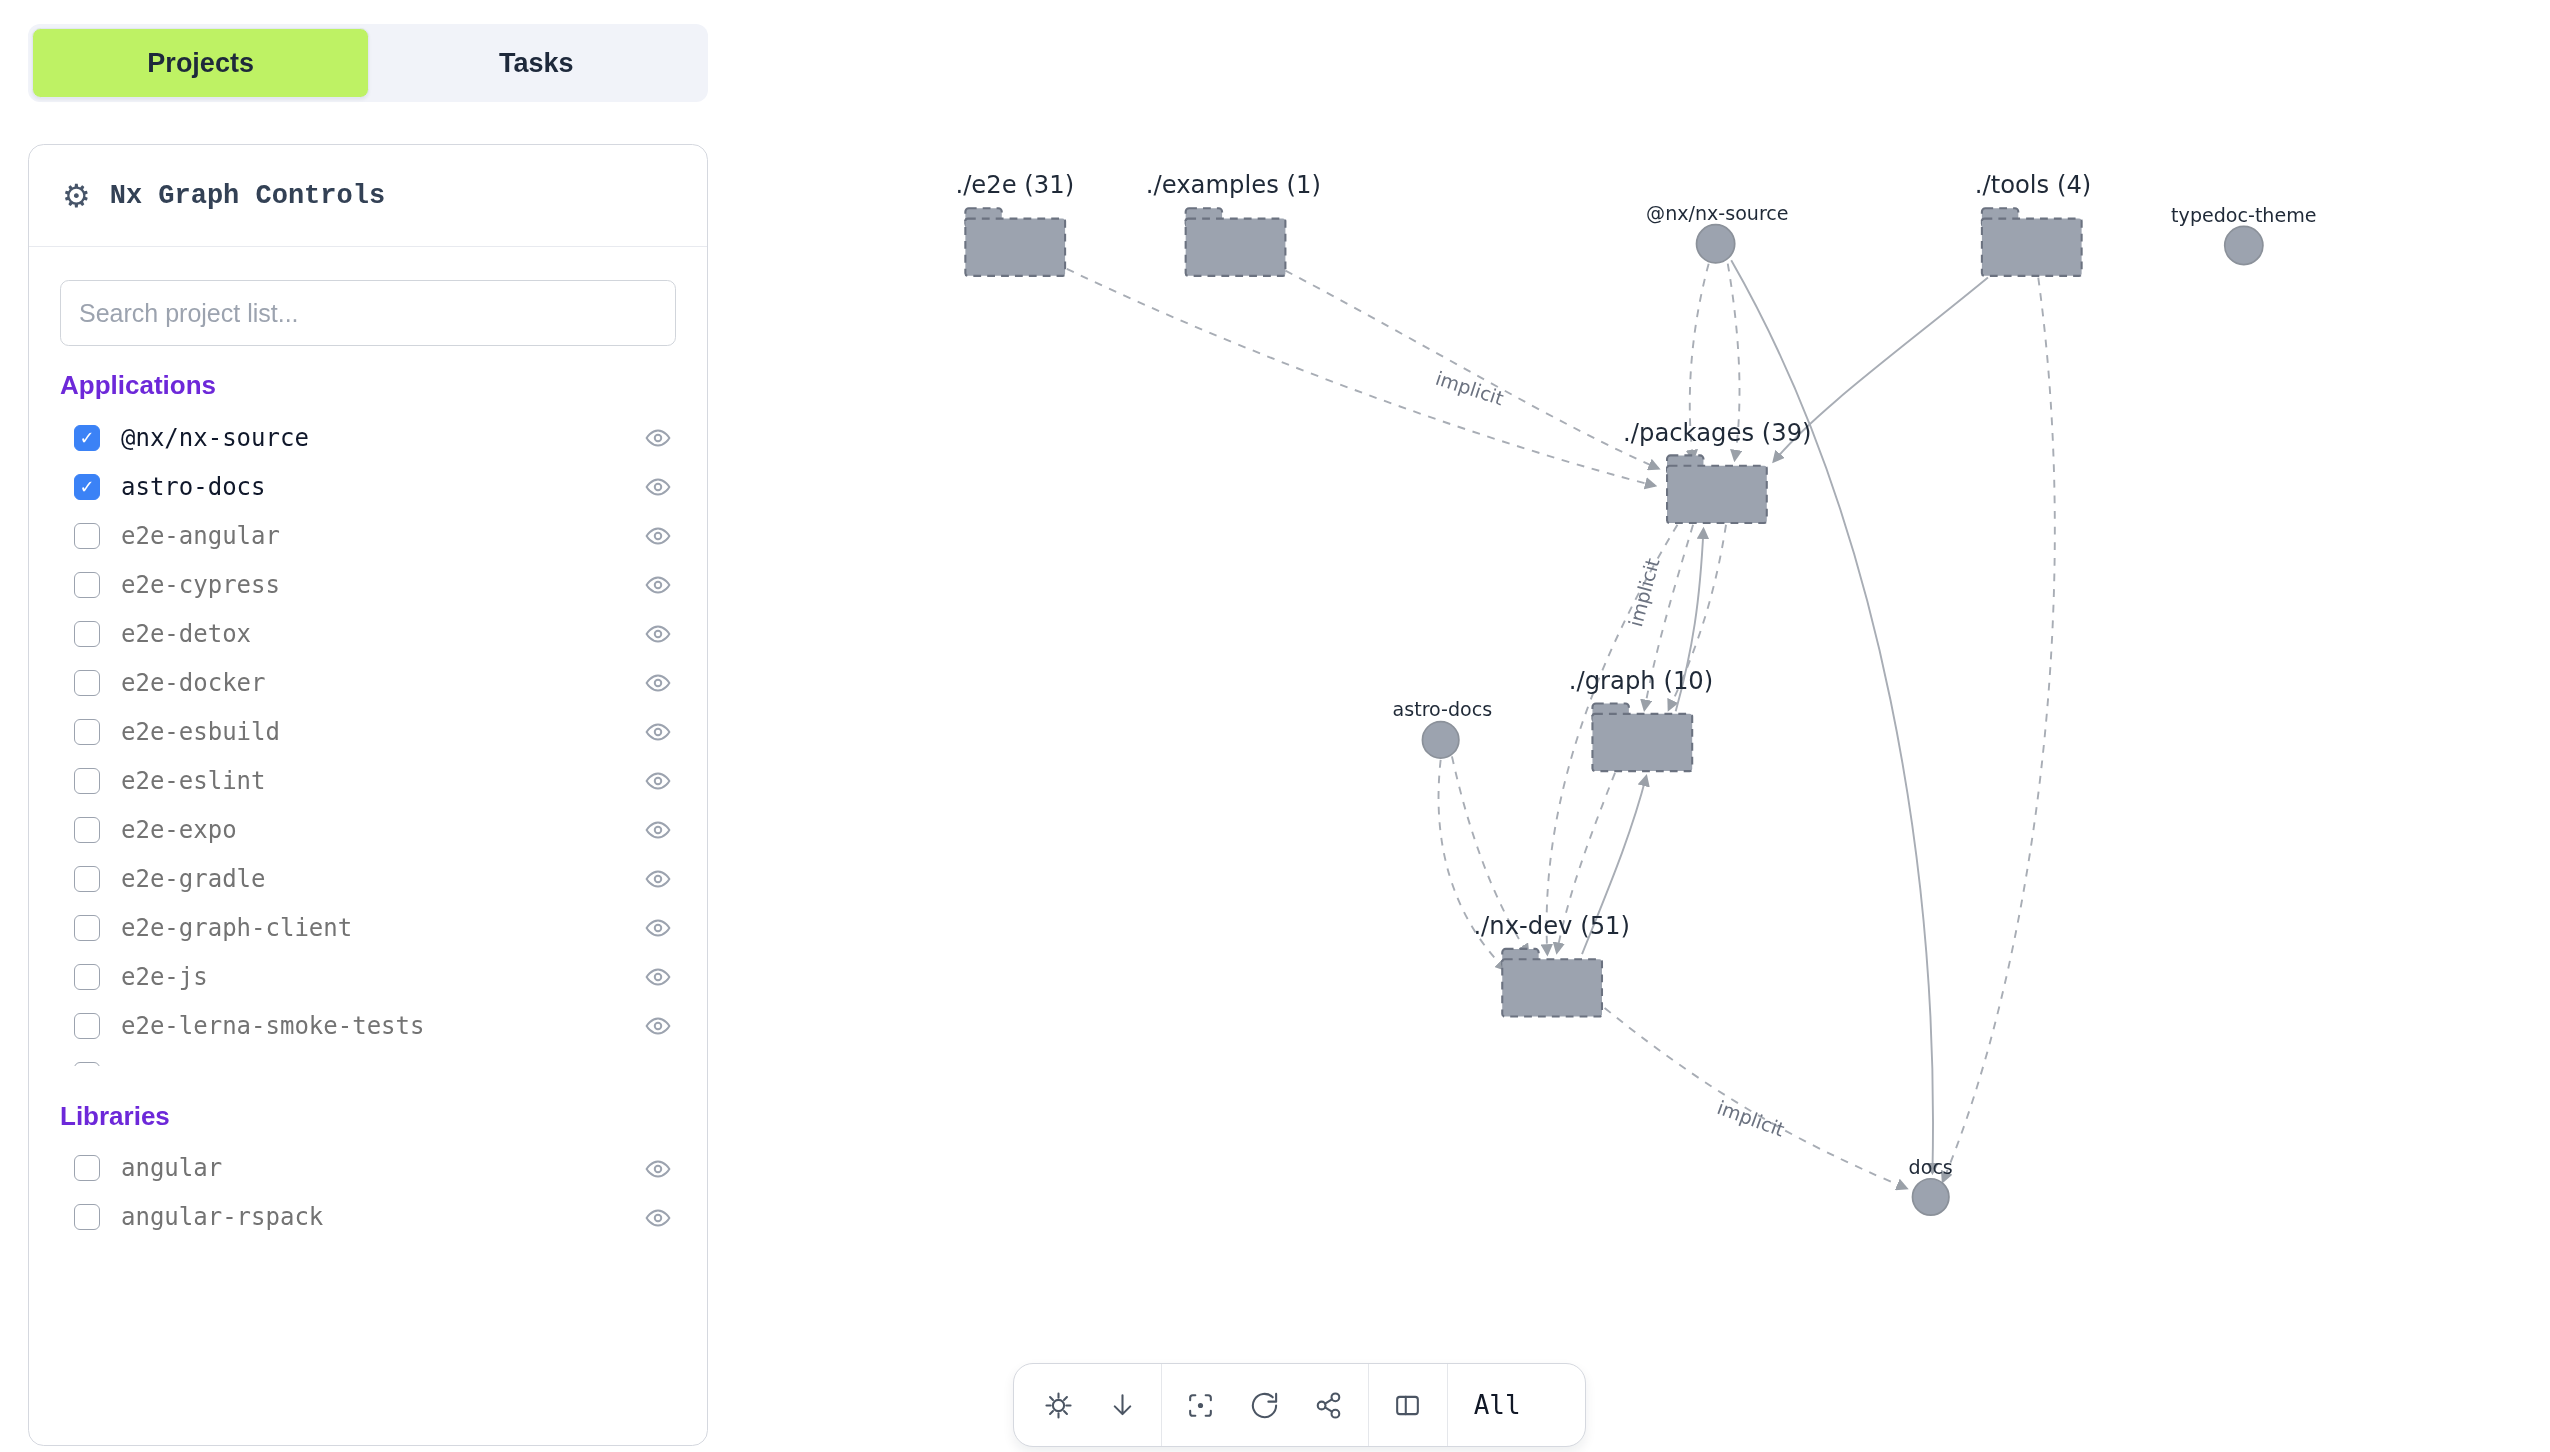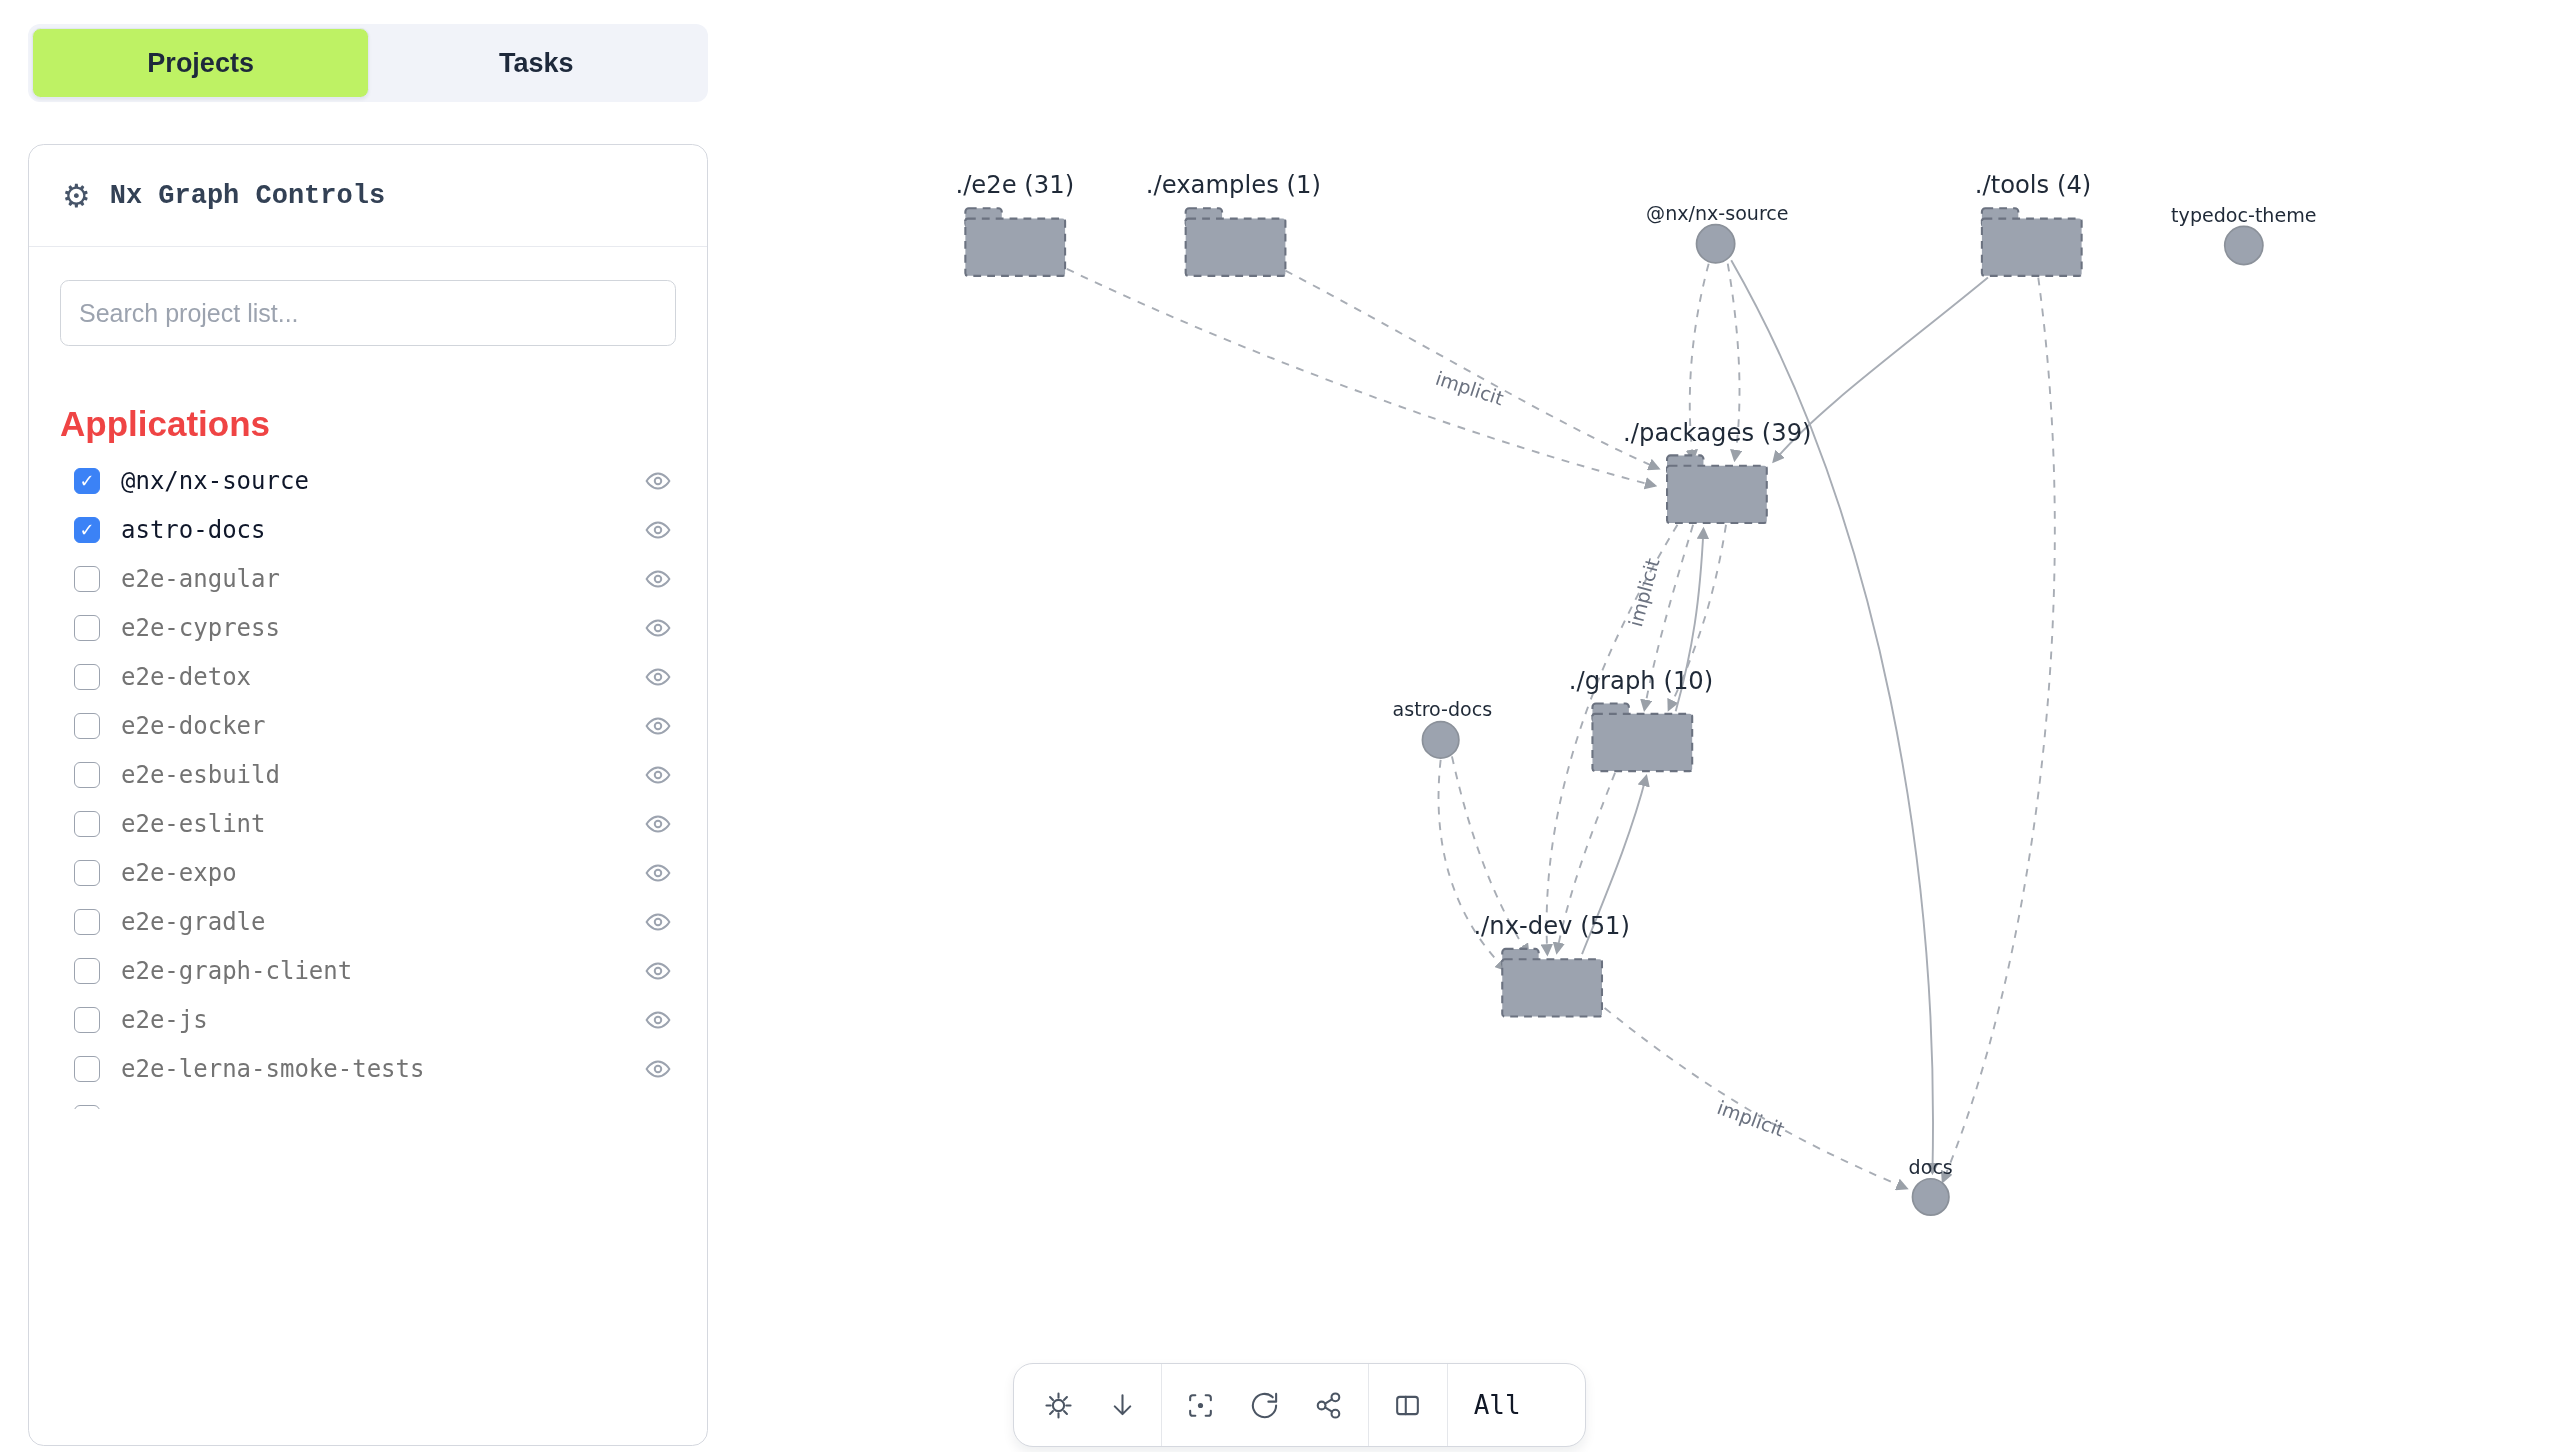--- a/index.html
+++ b/index.html
@@ -37,21 +37,21 @@
   .gear{font-size:32px;color:#475569;line-height:1;}
   .panel-title{font-size:27px;font-weight:700;color:#334155;font-family:Liberation Mono, monospace;}
   .search{
     display:block;margin:33px 31px 0 31px;width:calc(100% - 62px);height:66px;
     border:0.9px solid #d1d5db;border-radius:8.7px;box-sizing:border-box;
     padding:0 18px;font-size:25px;color:#111827;outline:none;
     font-family:"Liberation Sans",sans-serif;
   }
   .search::placeholder{color:#9ca3af;}
   .section-heading{
-    margin:58px 0 12px 31px;font-size:35px;font-weight:700;color:#ef4444;
+    margin:24px 0 12px 31px;font-size:26px;font-weight:700;color:#6d28d9;
   }
   .section-heading.tight{margin-top:35px;}
   .row{
     height:49px;display:flex;align-items:center;gap:21px;
     padding-left:45px;position:relative;cursor:pointer;
   }
   .checkbox{
     width:26px;height:26px;border:1.7px solid #9ca3af;border-radius:6px;
     box-sizing:border-box;background:#fff;flex:0 0 auto;
     display:flex;align-items:center;justify-content:center;
@@ -245,20 +245,42 @@
 </div>
   </div>
 
   <div class="partial-row">
     <div class="row">
         <span class="checkbox"></span>
       </div>
   </div>
 
 
+  <div>
+    <div class="section-heading tight">Libraries</div>
+    <div class="rows">
+  <div class="row">
+    <span class="checkbox"></span>
+    <span class="row-label">angular</span>
+    <svg class="focus-icon" width="26" height="26" viewBox="0 0 24 24">
+      <path d="M1.5 12s4-7 10.5-7 10.5 7 10.5 7-4 7-10.5 7S1.5 12 1.5 12z" fill="none" stroke="#9ca3af" stroke-width="1.8"></path>
+      <circle cx="12" cy="12" r="3" fill="none" stroke="#9ca3af" stroke-width="1.8"></circle>
+    </svg>
+  </div>
+
+  <div class="row">
+    <span class="checkbox"></span>
+    <span class="row-label">angular-rspack</span>
+    <svg class="focus-icon" width="26" height="26" viewBox="0 0 24 24">
+      <path d="M1.5 12s4-7 10.5-7 10.5 7 10.5 7-4 7-10.5 7S1.5 12 1.5 12z" fill="none" stroke="#9ca3af" stroke-width="1.8"></path>
+      <circle cx="12" cy="12" r="3" fill="none" stroke="#9ca3af" stroke-width="1.8"></circle>
+    </svg>
+  </div>
+</div>
+  </div>
 </div>
 
 <svg class="graph-svg" width="2550" height="1452" viewBox="0 0 2940 1674">
   <defs>
     <marker id="arrow" viewBox="0 0 10 10" refX="8" refY="5" markerWidth="6.5" markerHeight="6.5" orient="auto-start-reverse">
       <path d="M0,0 L10,5 L0,10 z" fill="#9aa0a8"></path>
     </marker>
   </defs>
 
   <g>

